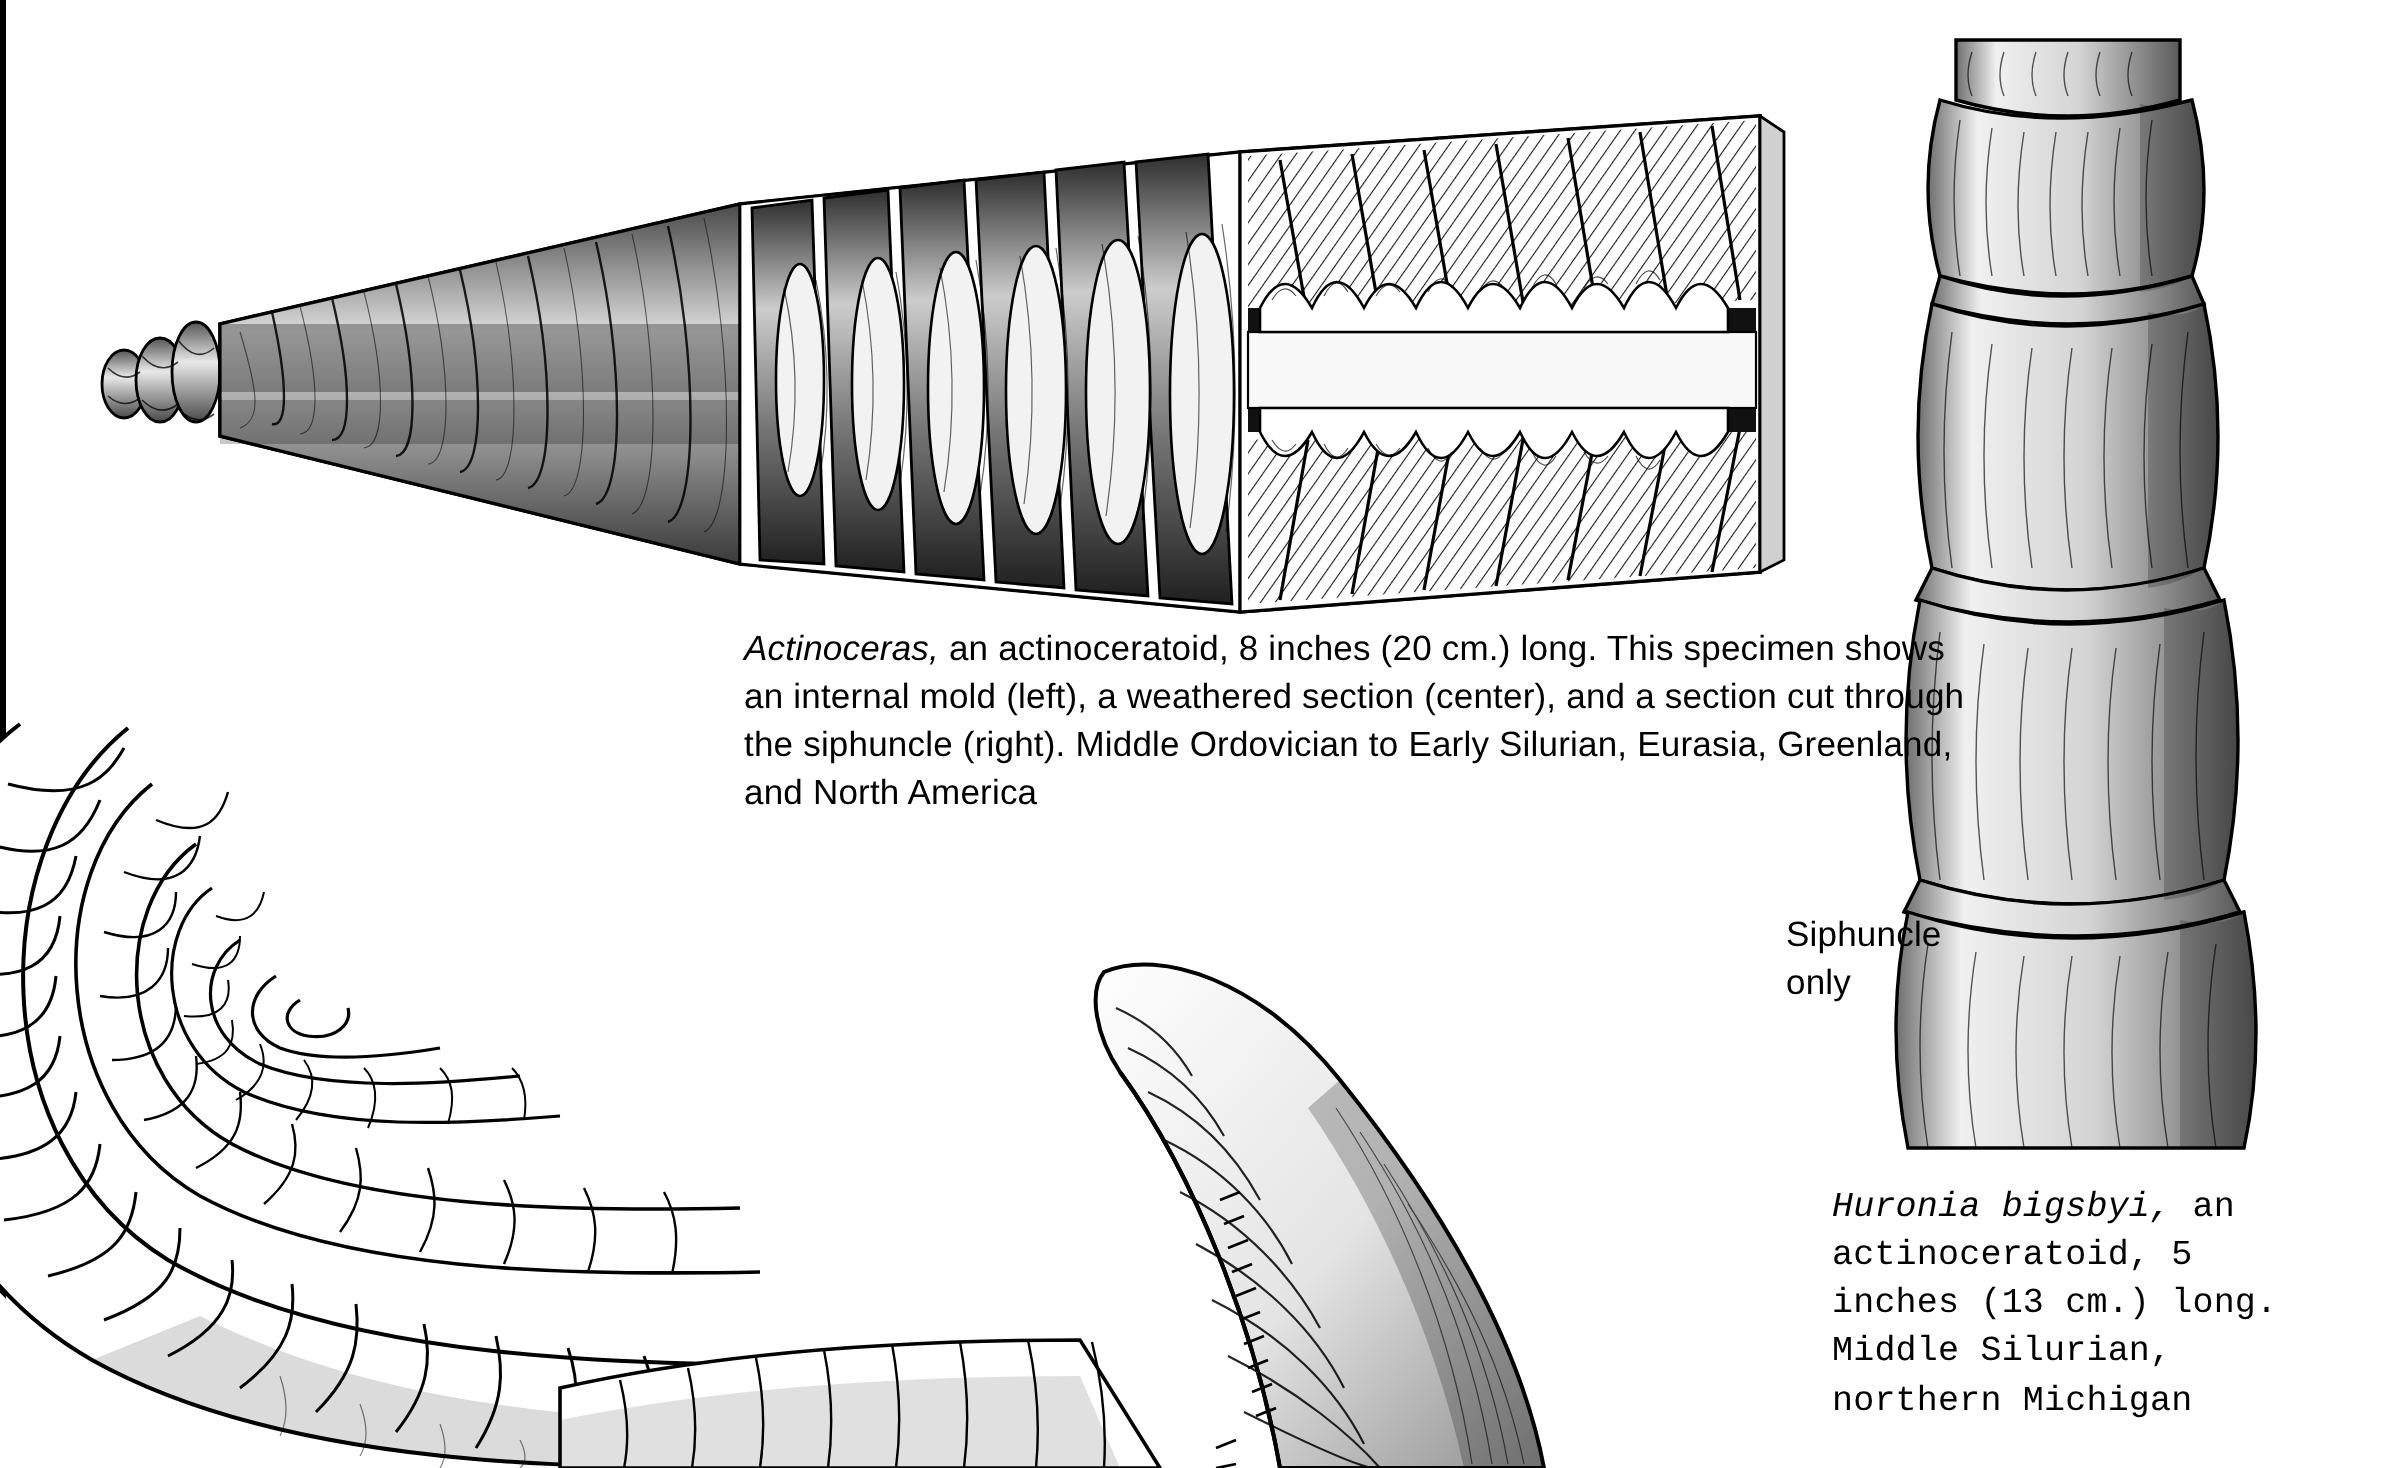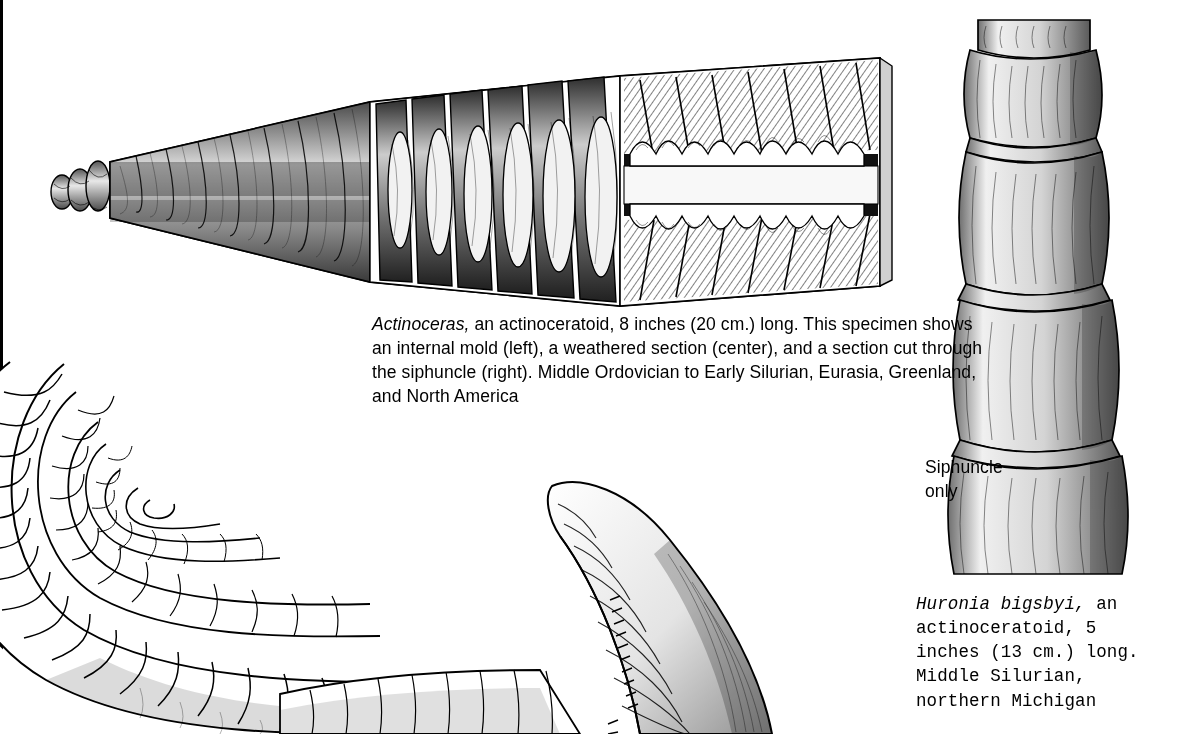--- a/index.html
+++ b/index.html
@@ -448,18 +448,18 @@
     </g>
 
     <path d="M120 264 C 108 196, 78 118, 40 66" fill="none" stroke="#000" stroke-width="2"></path>
   </svg>
 </div>
 
 <div class="caption" id="caption-actinoceras">
   <span class="sci">Actinoceras,</span><span> an actinoceratoid, 8 inches (20 cm.) long. This specimen shows an internal mold (left), a weathered section (center), and a section cut through the siphuncle (right). Middle Ordovician to Early Silurian, Eurasia, Greenland, and North America</span>
 </div>
 
-<div class="caption" id="label-siphuncle" style="white-space: pre-line; margin-left: 32px;"><span>Siphuncle
+<div class="caption" id="label-siphuncle" style="white-space: pre-line;"><span>Siphuncle
 only</span></div>
 
 <div class="caption" id="caption-huronia">
   <span class="sci">Huronia bigsbyi,</span><span> an actinoceratoid, 5 inches (13 cm.) long. Middle Silurian, northern Michigan</span>
 </div>
 
 </body></html>

